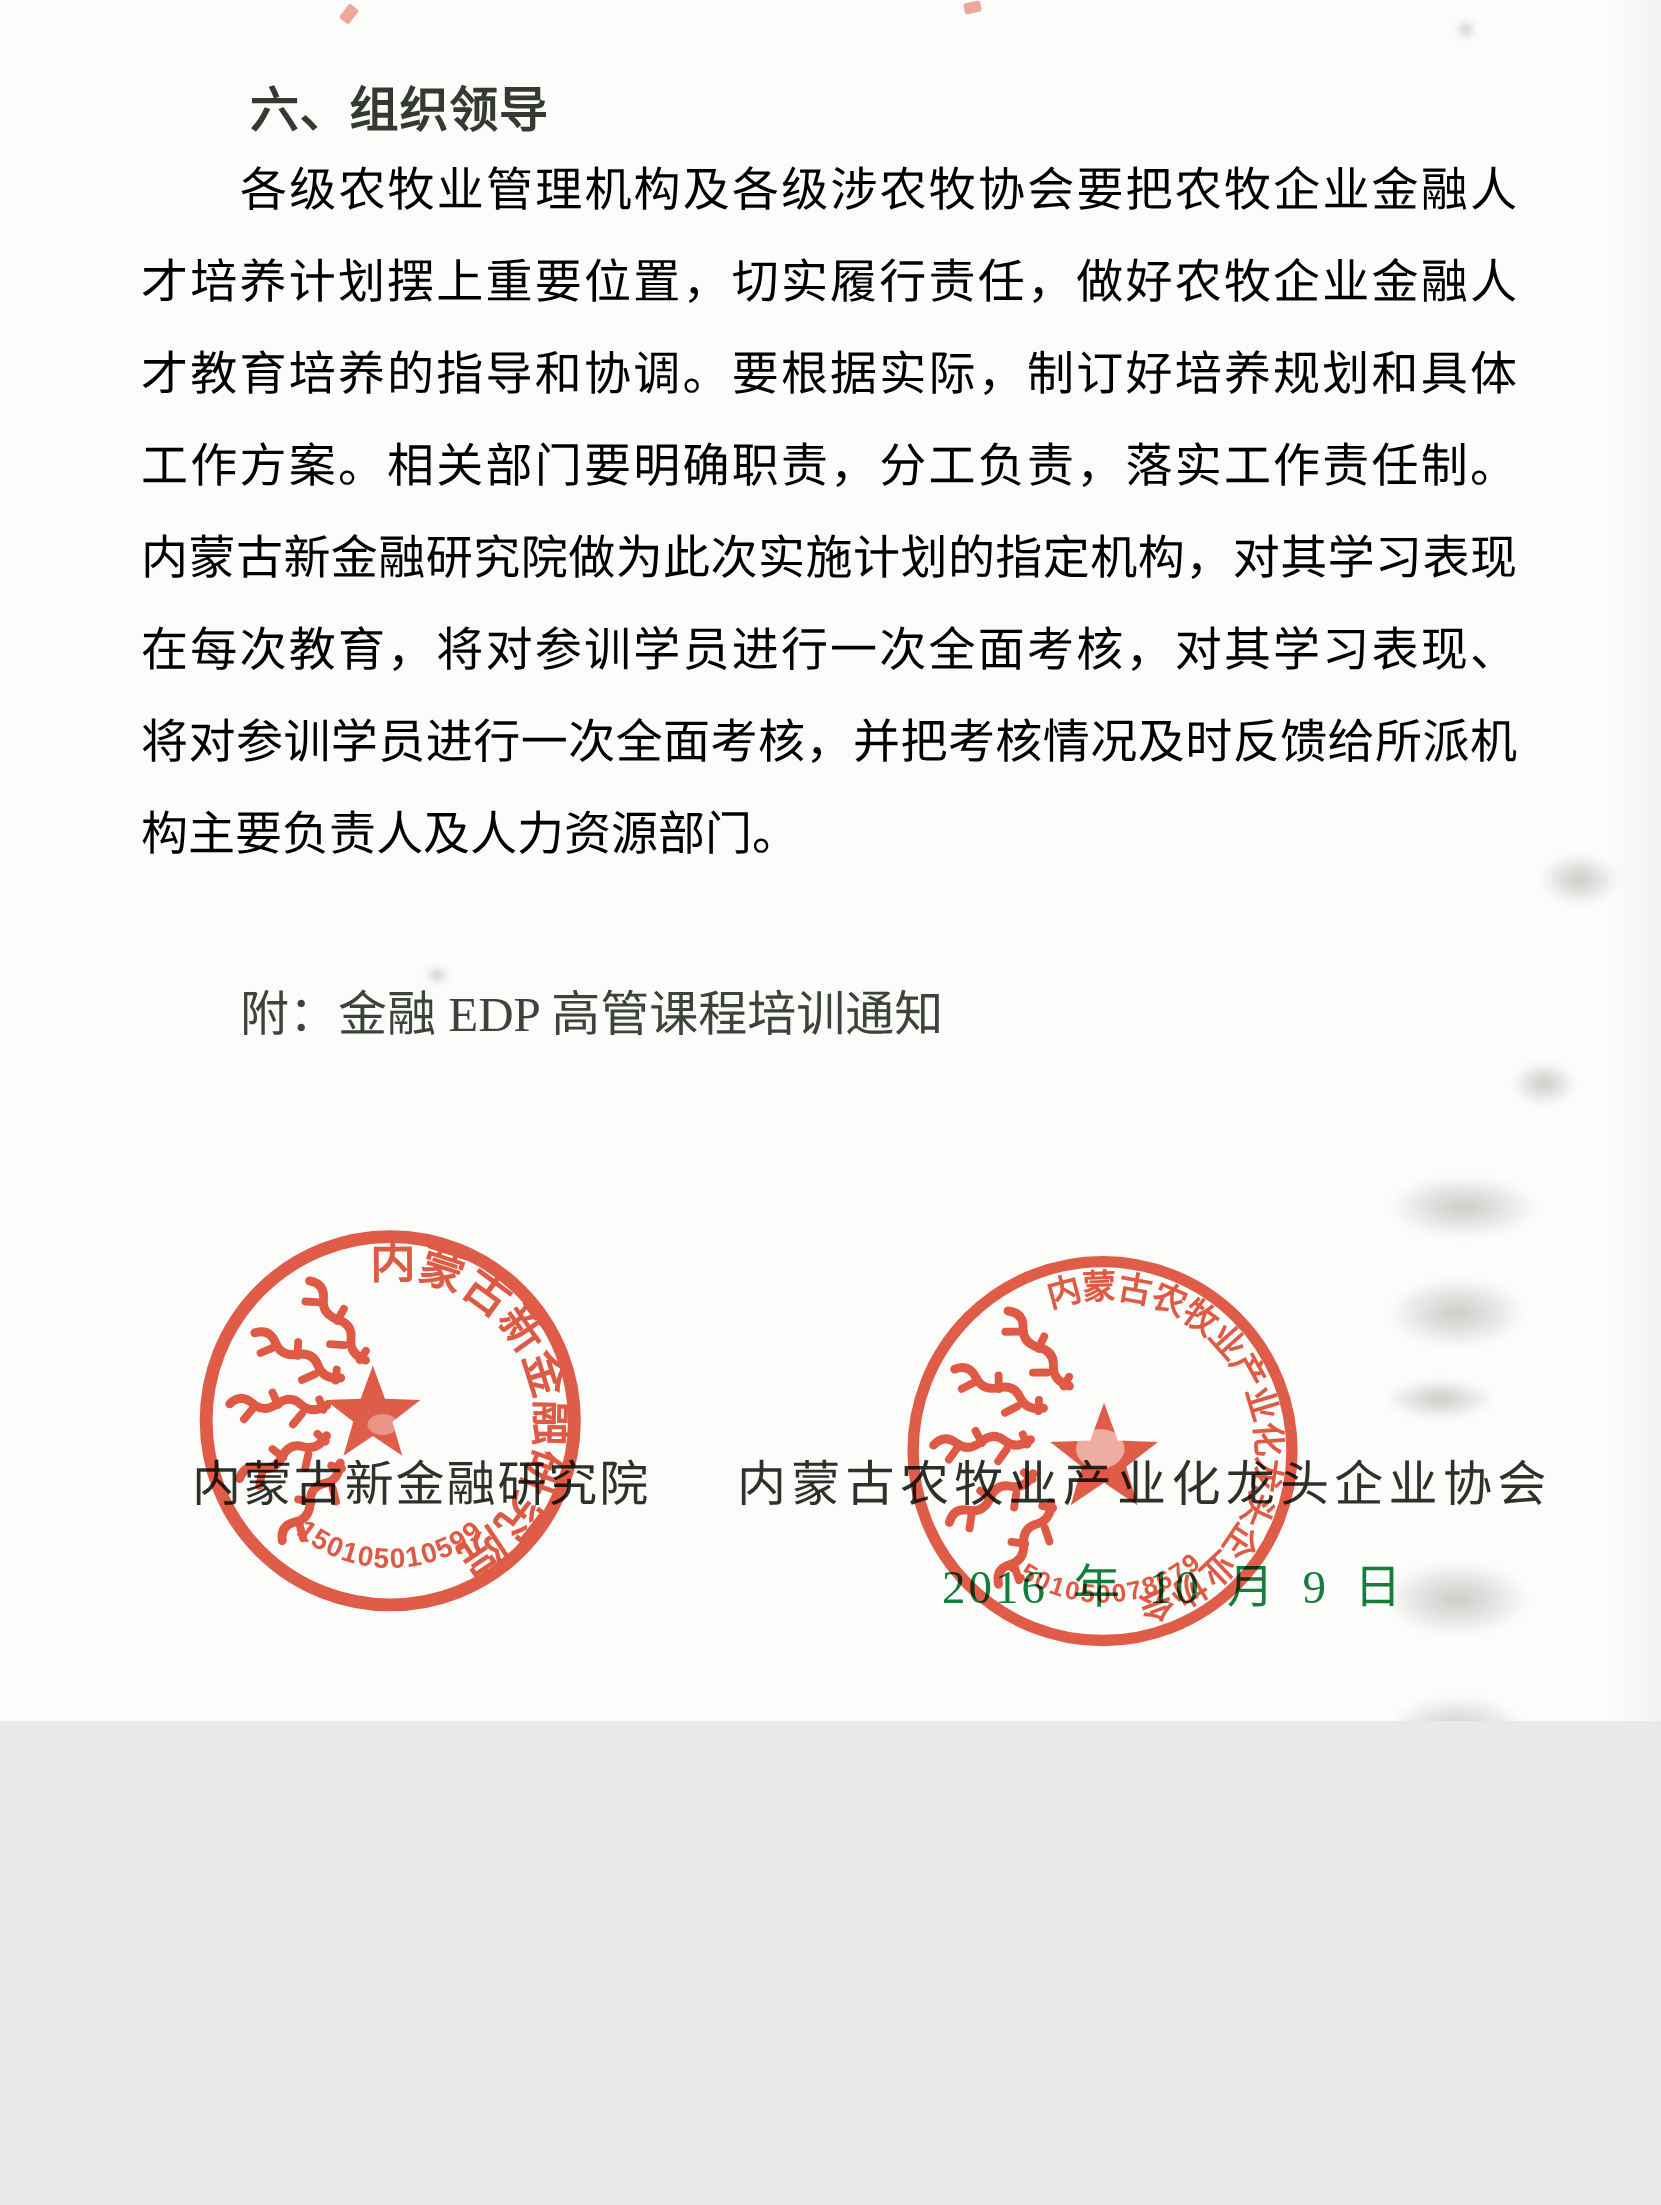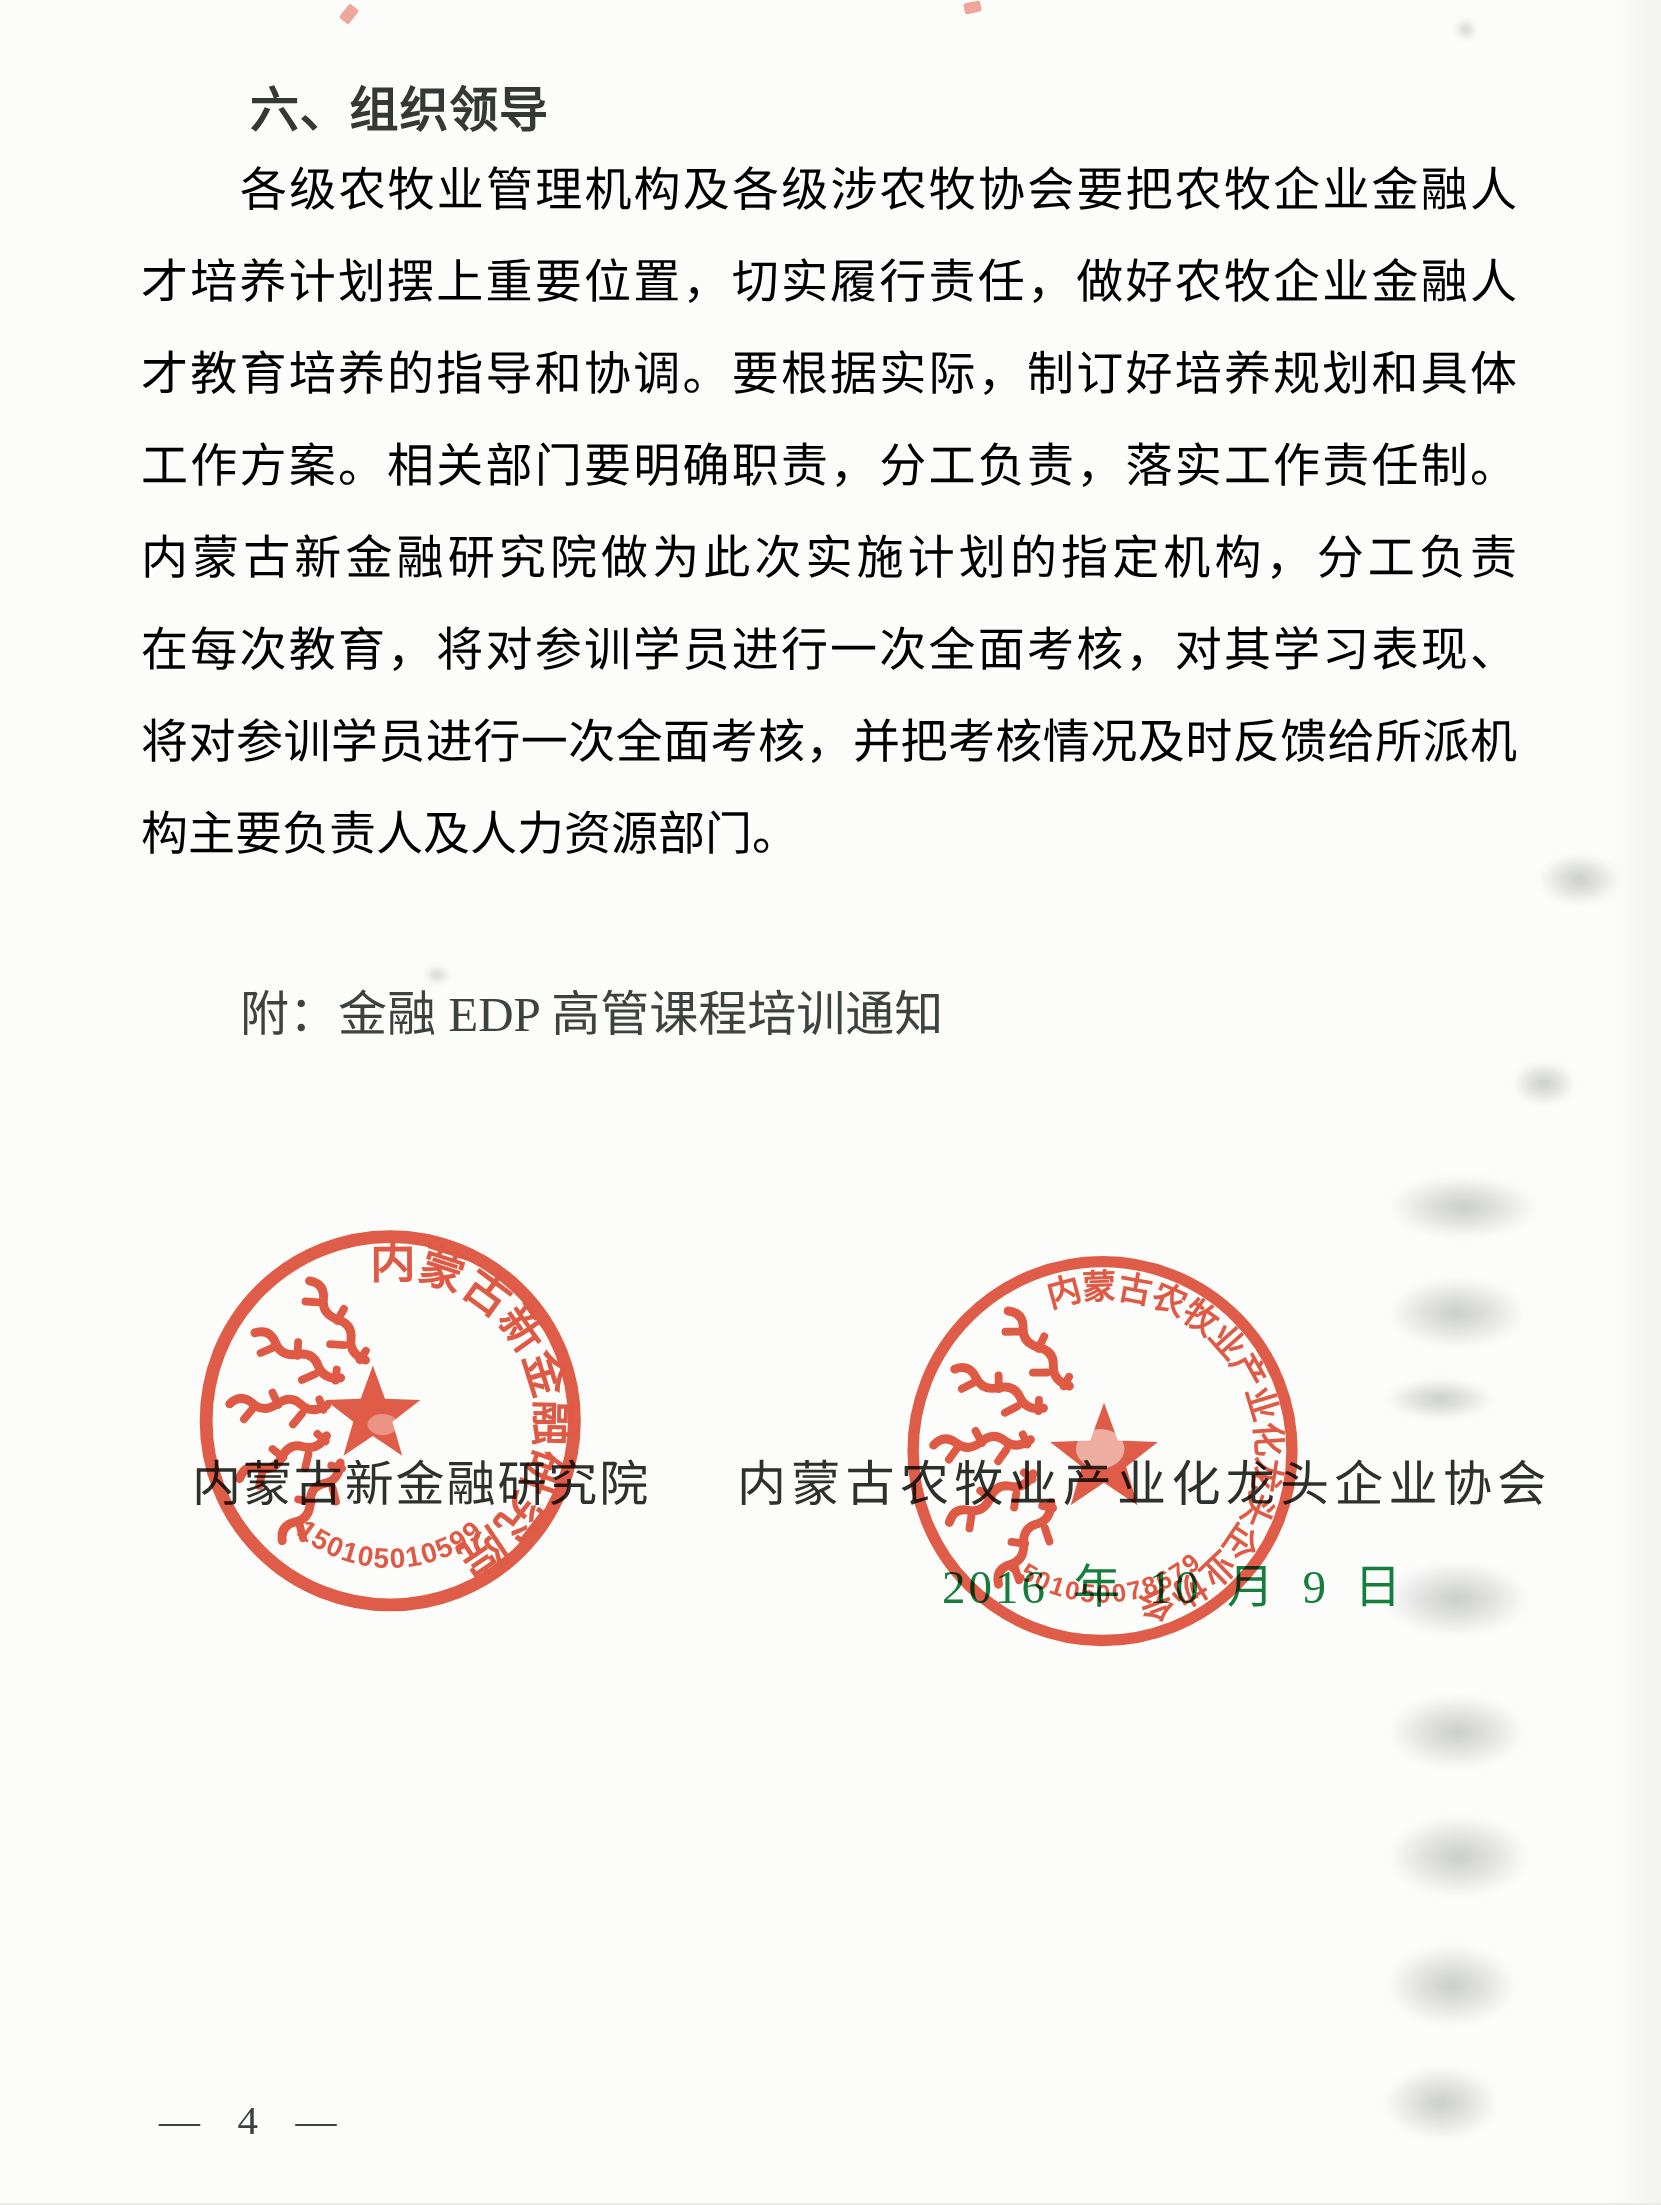--- a/index.html
+++ b/index.html
@@ -1,17 +1,17 @@
 <!DOCTYPE html>
 <html lang="zh-CN" style="font-size:12px"><head>
 <meta charset="utf-8">
 <style>
   html,body{margin:0;padding:0;background:#e9e9e7;}
   .page{
-    position:relative; width:1661px; height:2203px;
+    position:relative; width:1661px; height:1721px;
     background:#fcfcfa; overflow:hidden;
     font-family:"Liberation Serif","DejaVu Serif",serif;
   }
   .page::after{
     content:""; position:absolute; top:0; right:0; width:53px; height:100%;
     background:linear-gradient(to right, rgba(0,0,0,0), rgba(60,60,55,0.05));
     pointer-events:none;
   }
   .heading{
     position:absolute; left:250px; top:70px;
@@ -76,21 +76,21 @@
 
 <div class="page">
 
   <div class="heading">六、组织领导</div>
 
   <div class="para">
     <div class="bline first">各级农牧业管理机构及各级涉农牧协会要把农牧企业金融人</div>
     <div class="bline">才培养计划摆上重要位置，切实履行责任，做好农牧企业金融人</div>
     <div class="bline">才教育培养的指导和协调。要根据实际，制订好培养规划和具体</div>
     <div class="bline">工作方案。相关部门要明确职责，分工负责，落实工作责任制。</div>
-    <div class="bline">内蒙古新金融研究院做为此次实施计划的指定机构，分工负责</div>
+    <div class="bline">内蒙古新金融研究院做为此次实施计划的指定机构，对其学习表现</div>
     <div class="bline">在每次教育，将对参训学员进行一次全面考核，对其学习表现、</div>
     <div class="bline">将对参训学员进行一次全面考核，并把考核情况及时反馈给所派机</div>
     <div class="bline last">构主要负责人及人力资源部门。</div>
   </div>
 
   <div class="attachment">附：金融 EDP 高管课程培训通知</div>
 
   <div class="smudge" style="left:1538px;top:853px;width:83px;height:53px;"></div>
   <div class="smudge" style="left:1512px;top:1061px;width:64px;height:45px;"></div>
   <div class="smudge" style="left:1387px;top:1175px;width:152px;height:64px;"></div>

